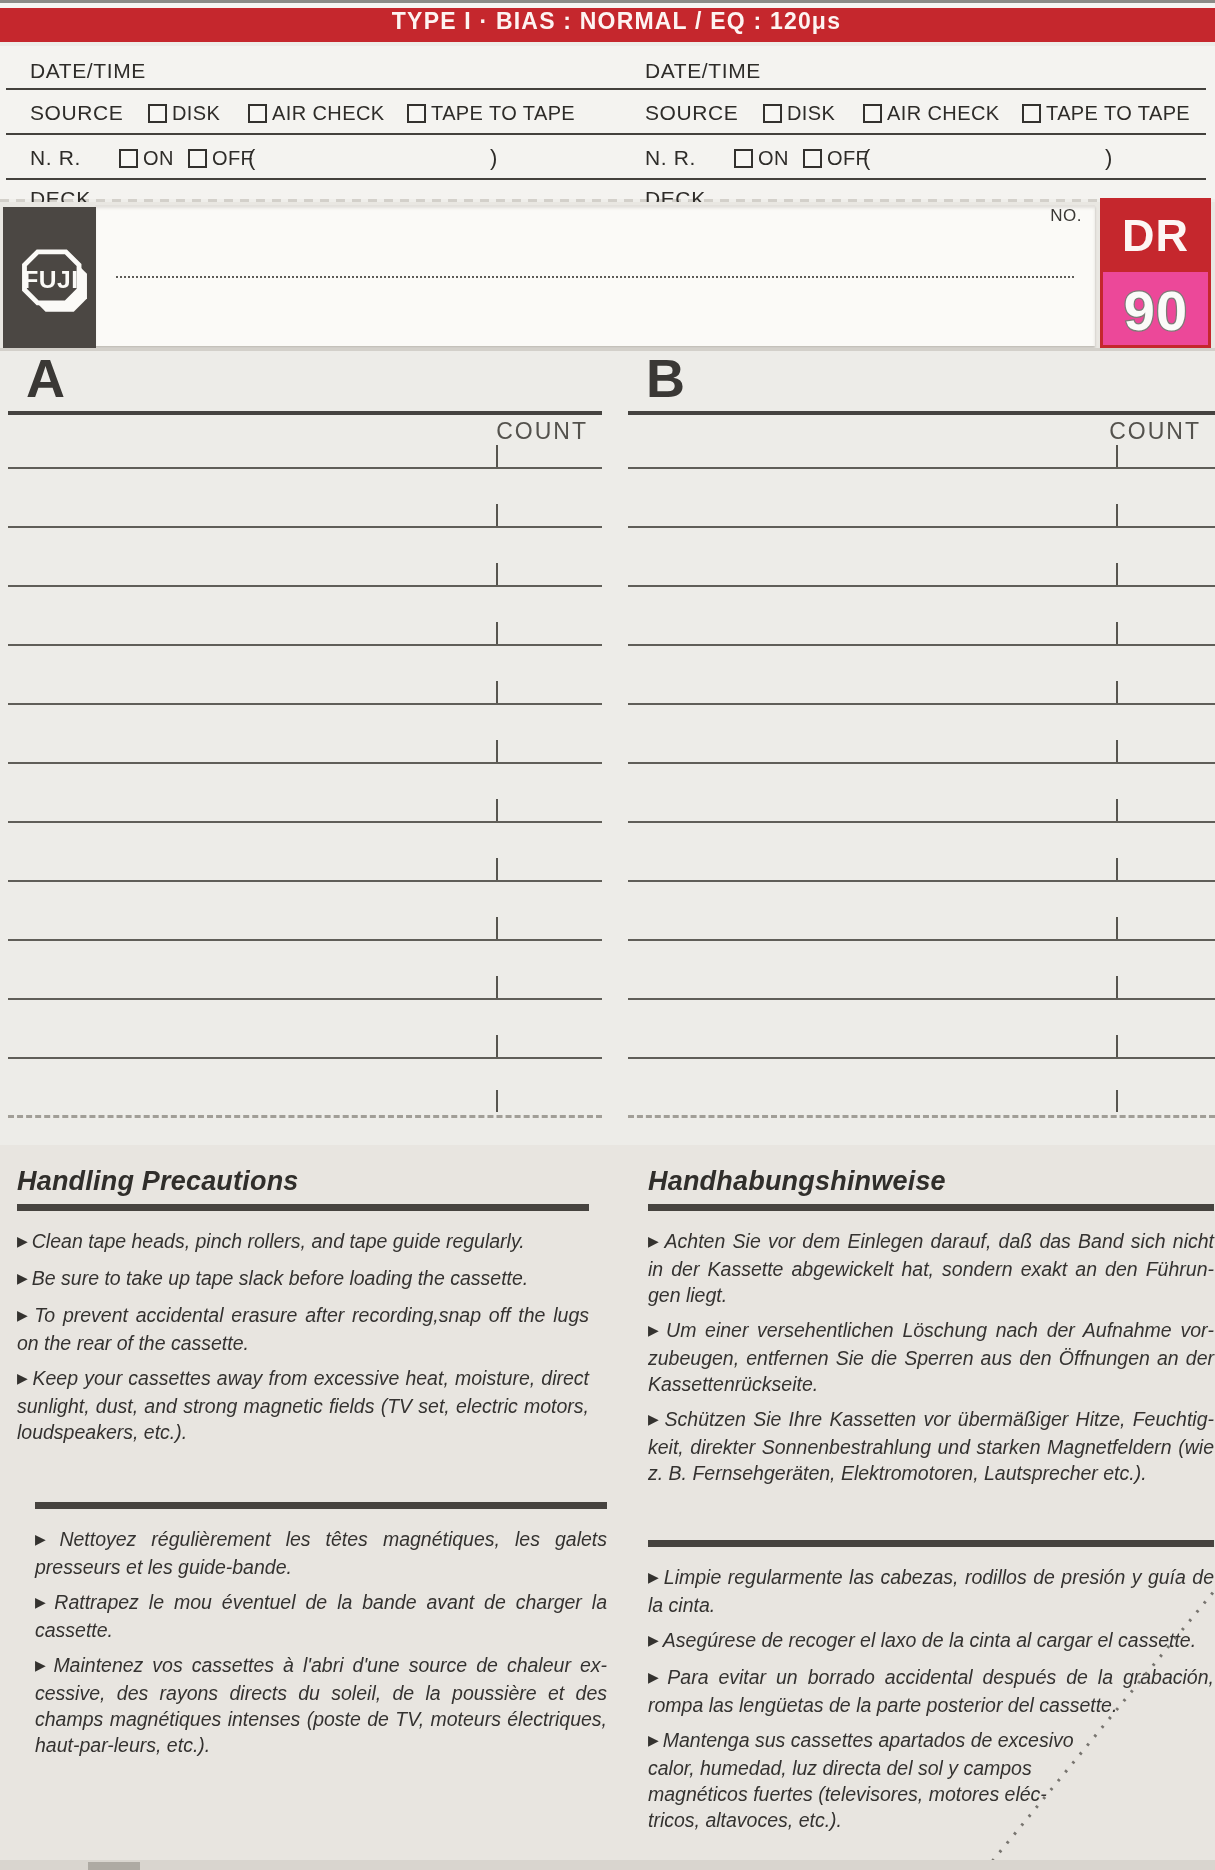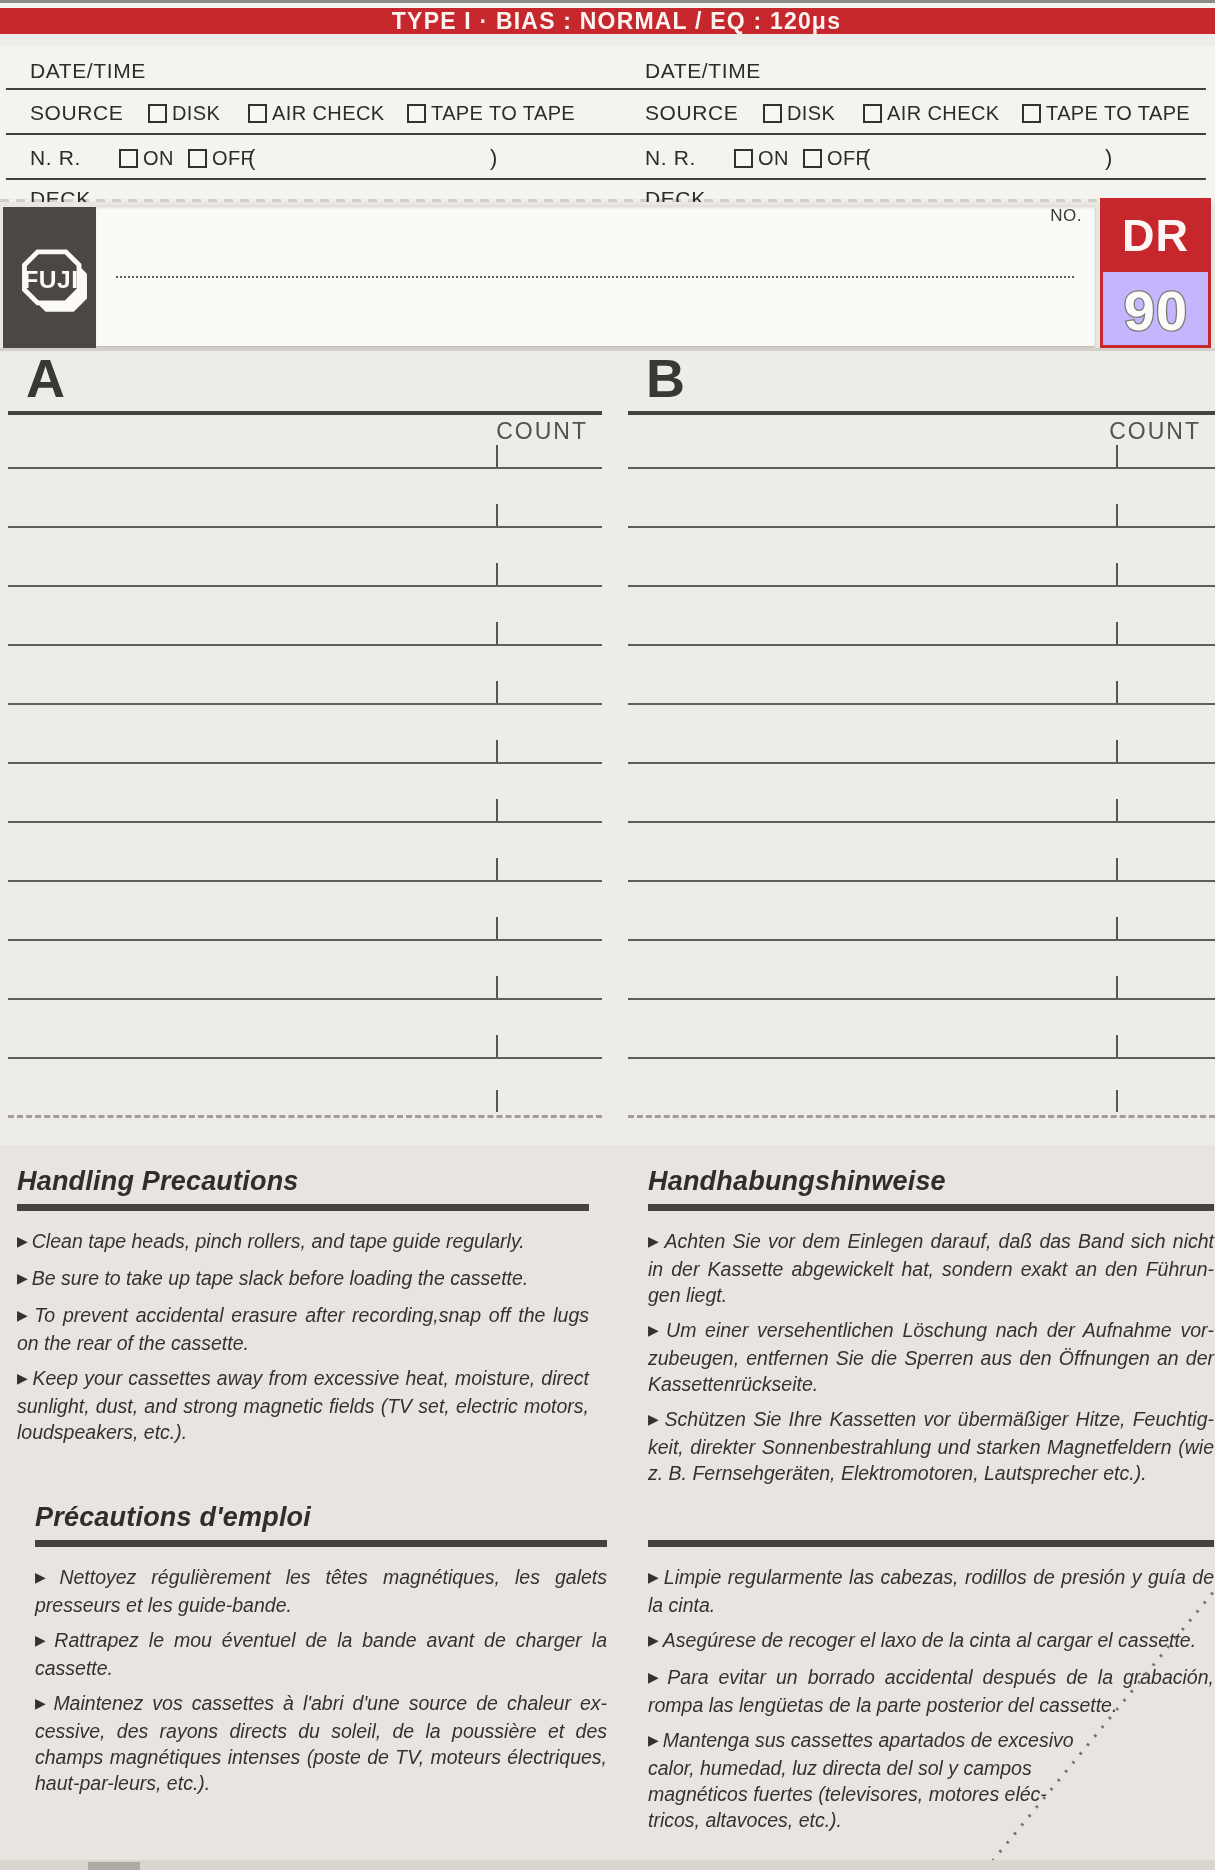--- a/index.html
+++ b/index.html
@@ -5,21 +5,21 @@
   html,body{margin:0;padding:0;background:#dad7d1;}
   *{box-sizing:border-box;}
   .card{
     position:relative; width:1215px; height:1870px; overflow:hidden;
     font-family:"Liberation Sans", sans-serif; color:#2f2d2a; background:#edece8;
   }
   .abs{position:absolute;}
 
   
   .top-strip{left:0;top:0;width:1215px;height:8px;background:#f6f5f2;border-top:3px solid #8b8b87;}
-  .banner{left:0;top:8px;width:1215px;height:26px;background:#c5272d;
+  .banner{left:0;top:8px;width:1215px;height:34px;background:#c5272d;
           display:flex;justify-content:center;padding-left:28px;}
   .banner span{color:#fdf4f2;font-weight:bold;font-size:23px;letter-spacing:1.2px;transform:translateX(-5px);}
 
   .form-bg{left:0;top:46px;width:1215px;height:156px;background:#f4f3f0;}
   .form-line{left:6px;width:1200px;height:2px;background:#43413d;}
   .torn{left:0;width:1215px;height:4px;background:repeating-linear-gradient(90deg,#d3d0ca 0 9px,#efeeea 9px 16px);}
 
   .form-col{top:46px;width:590px;height:156px;}
   .fc-left{left:30px;} .fc-right{left:645px;}
   .frow{position:absolute;left:0;height:26px;display:flex;align-items:center;font-size:21px;letter-spacing:.6px;color:#2e2c29;white-space:nowrap;}
@@ -28,21 +28,21 @@
   .cblabel{margin-left:5px;font-size:20px;letter-spacing:.4px;}
   .cbgroup{position:absolute;display:flex;align-items:center;}
 
   
   .spine-bg{left:0;top:202px;width:1215px;height:146px;background:#e9e7e2;}
   .spine-panel{left:95px;top:205px;width:1000px;height:141px;background:#fbfaf7;
                box-shadow:0 2px 2px rgba(120,115,105,.35), inset 0 3px 3px rgba(150,145,135,.25);}
   .fuji-block{left:3px;top:207px;width:93px;height:145px;background:#4b4743;display:flex;align-items:center;justify-content:center;}
   .no-label{left:1020px;top:206px;width:62px;text-align:right;font-size:17px;color:#3a3835;letter-spacing:.5px;}
   .spine-dotline{left:116px;top:276px;width:958px;height:0;border-top:2px dotted #5e5c58;}
-  .dr-badge{left:1100px;top:198px;width:111px;height:150px;border:3px solid #c5272d;background:#c4b5fd;}
+  .dr-badge{left:1100px;top:198px;width:111px;height:150px;border:3px solid #c5272d;background:#ec4899;}
   .dr-top{position:absolute;left:-1px;top:-1px;width:107px;height:72px;background:#c5272d;
           display:flex;align-items:center;justify-content:center;}
   .dr-top span{color:#fdf6f4;font-weight:bold;font-size:45px;letter-spacing:1px;}
   .dr-bottom{position:absolute;left:0;top:72px;width:105px;height:72px;display:flex;align-items:center;justify-content:center;}
 
   
   .sides-bg{left:0;top:348px;width:1215px;height:797px;background:#edece8;border-top:3px solid #d3d0ca;}
   .side{top:355px;height:790px;}
   .side-a{left:8px;width:594px;}
   .side-b{left:628px;width:587px;}
@@ -248,21 +248,20 @@
   <div class="prec" id="prec-en">
     <h2>Handling Precautions</h2>
     <div class="bar"></div>
   <p class="bullet"><span class="tri">▶</span><span>Clean tape heads, pinch rollers, and tape guide regularly.</span></p>
       <p class="bullet"><span class="tri">▶</span><span>Be sure to take up tape slack before loading the cassette.</span></p>
       <p class="bullet"><span class="tri">▶</span><span>To prevent accidental erasure after recording,snap off the lugs on the rear of the cassette.</span></p>
       <p class="bullet"><span class="tri">▶</span><span>Keep your cassettes away from excessive heat, moisture, direct sunlight, dust, and strong magnetic fields (TV set, electric motors, loudspeakers, etc.).</span></p>
     </div>
 
   <div class="prec" id="prec-fr">
-    <h2>Précautions d'emploi</h2>
     <div class="bar"></div>
   <p class="bullet"><span class="tri">▶</span><span>Nettoyez régulièrement les têtes magnétiques, les galets presseurs et les guide-bande.</span></p>
       <p class="bullet"><span class="tri">▶</span><span>Rattrapez le mou éventuel de la bande avant de charger la cassette.</span></p>
       <p class="bullet"><span class="tri">▶</span><span>Maintenez vos cassettes à l'abri d'une source de chaleur ex­cessive, des rayons directs du soleil, de la poussière et des champs magnétiques intenses (poste de TV, moteurs élect­riques, haut-par-leurs, etc.).</span></p>
     </div>
 
   <div class="prec" id="prec-de">
     <h2>Handhabungshinweise</h2>
     <div class="bar"></div>
       <p class="bullet"><span class="tri">▶</span><span>Achten Sie vor dem Einlegen darauf, daß das Band sich nicht in der Kassette abgewickelt hat, sondern exakt an den Führun­gen liegt.</span></p>

